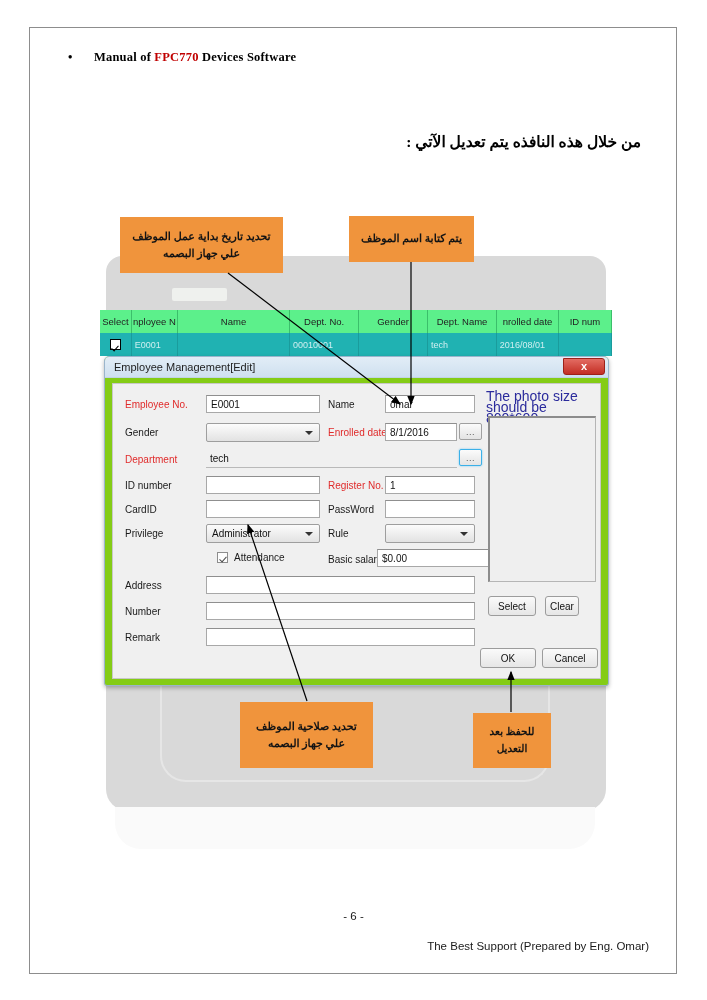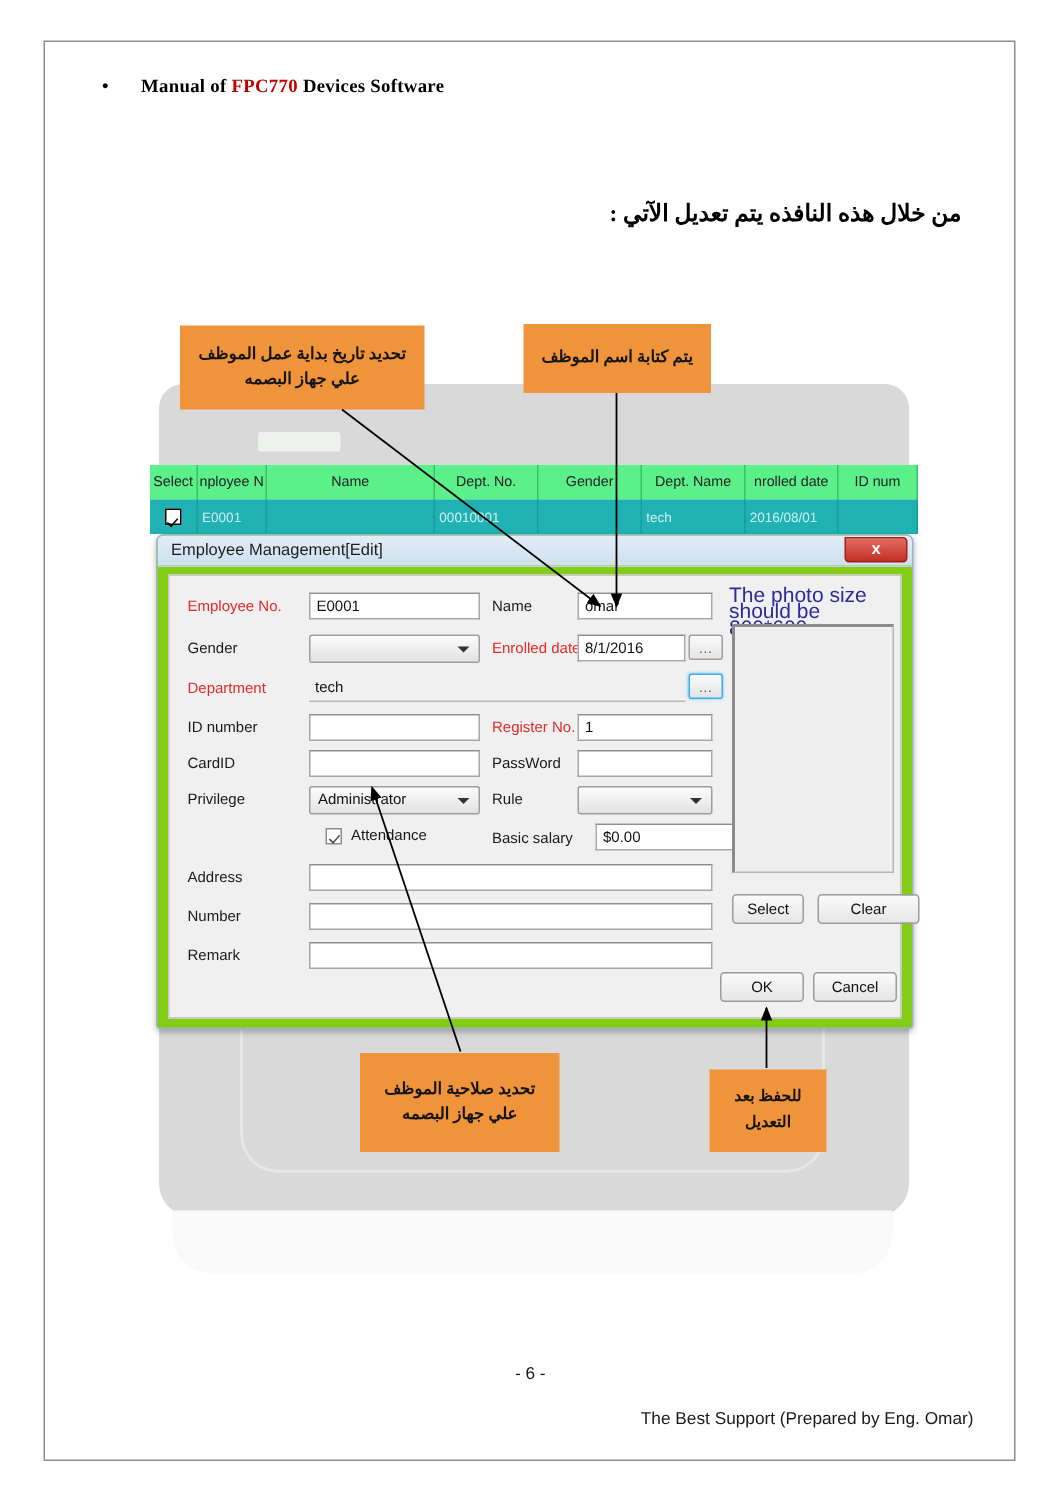--- a/index.html
+++ b/index.html
@@ -465,34 +465,34 @@
         <div class="combo" style="left:272px; top:140px; width:90px;">
           <span></span>
           <span class="arrow"></span>
         </div>
 
         <div class="chkrow">
           <span class="chk-sm"></span>
           <span>Attendance</span>
         </div>
         <div class="lbl" style="left:215px; top:170px;">Basic salary</div>
-        <div class="inp" style="left:284px; top:165px; width:114px;">$0.00</div>
+        <div class="inp" style="left:264px; top:165px; width:114px;">$0.00</div>
 
         <div class="lbl" style="left:12px; top:196px;">Address</div>
         <div class="inp" style="left:93px; top:192px; width:269px;"></div>
 
         <div class="lbl" style="left:12px; top:222px;">Number</div>
         <div class="inp" style="left:93px; top:218px; width:269px;"></div>
 
         <div class="lbl" style="left:12px; top:248px;">Remark</div>
         <div class="inp" style="left:93px; top:244px; width:269px;"></div>
 
         <div class="photo-box"></div>
         <div class="btn" style="left:375px; top:212px; width:48px;">Select</div>
-        <div class="btn" style="left:432px; top:212px; width:68px;">Clear</div>
+        <div class="btn" style="left:432px; top:212px; width:34px;">Clear</div>
 
         <div class="btn" style="left:367px; top:264px; width:56px;">OK</div>
         <div class="btn" style="left:429px; top:264px; width:56px;">Cancel</div>
       </div>
     </div>
   </div>
 
   <div class="callout" id="callout-date">
     <span>تحديد تاريخ بداية عمل الموظف</span>
     <span>علي جهاز البصمه</span>

